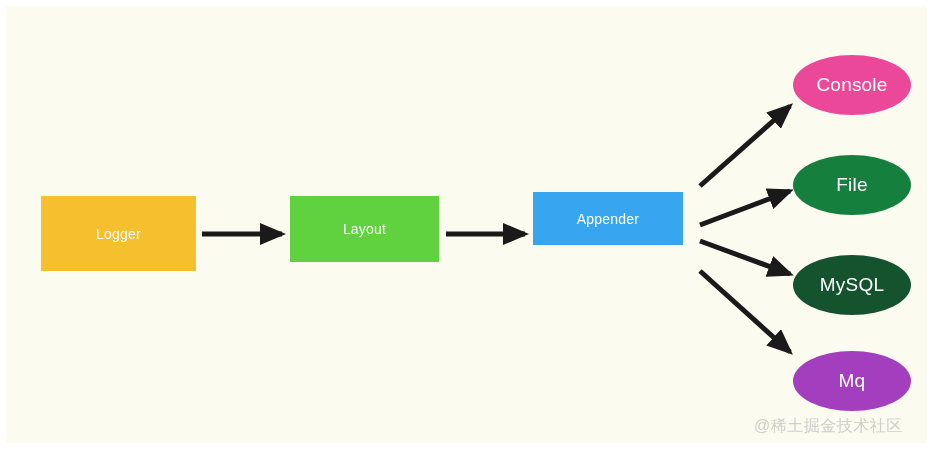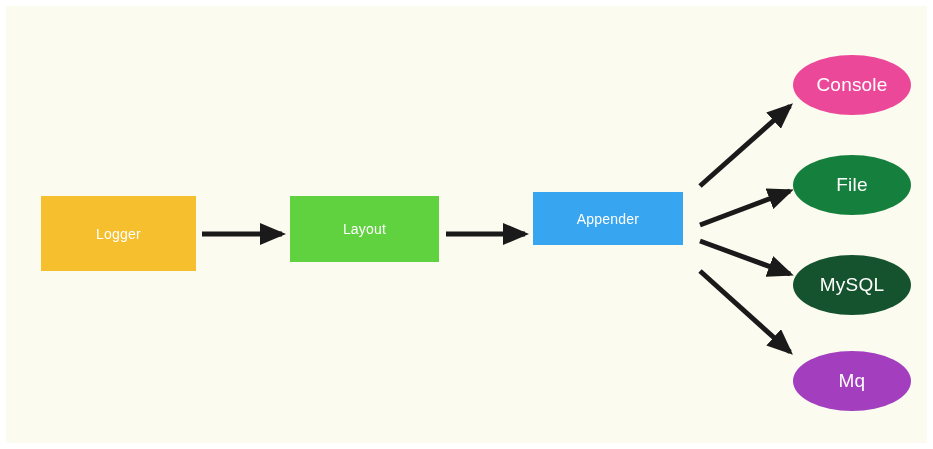--- a/index.html
+++ b/index.html
@@ -96,14 +96,15 @@
       <div class="node-box" style="left: 284px; top: 190px; width: 149px; height: 66px; background: rgb(96, 209, 63);">Layout</div>
       <div class="node-box" style="left: 527px; top: 186px; width: 150px; height: 53px; background: rgb(56, 165, 240);">Appender</div>
     </div>
   <div id="sink-layer">
       <div class="node-ellipse" style="left: 787px; top: 49px; width: 118px; height: 60px; background: #ec4899;">Console</div>
       <div class="node-ellipse" style="left: 787px; top: 149px; width: 118px; height: 60px; background: #15803d;">File</div>
       <div class="node-ellipse" style="left: 787px; top: 249px; width: 118px; height: 60px; background: #14532d;">MySQL</div>
       <div class="node-ellipse" style="left: 787px; top: 345px; width: 118px; height: 60px; background: rgb(163, 63, 190); text-align: right;">Mq</div>
     </div>
 
+  <div class="watermark" style="left: 748px; top: 410px; color: rgb(207, 205, 201);">@稀土掘金技术社区</div>
 
 </div>
 
 </body></html>

